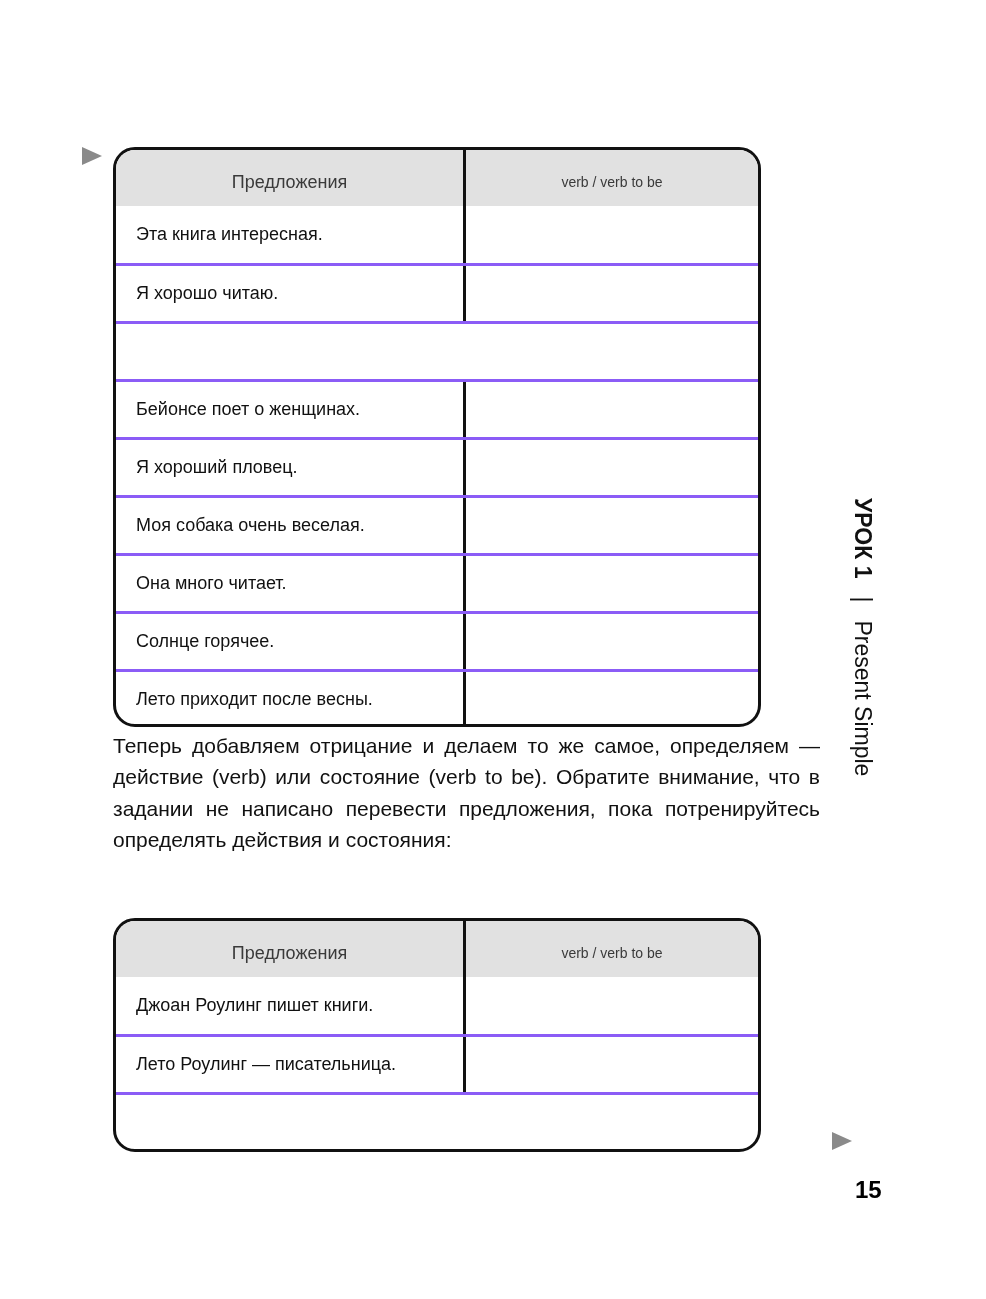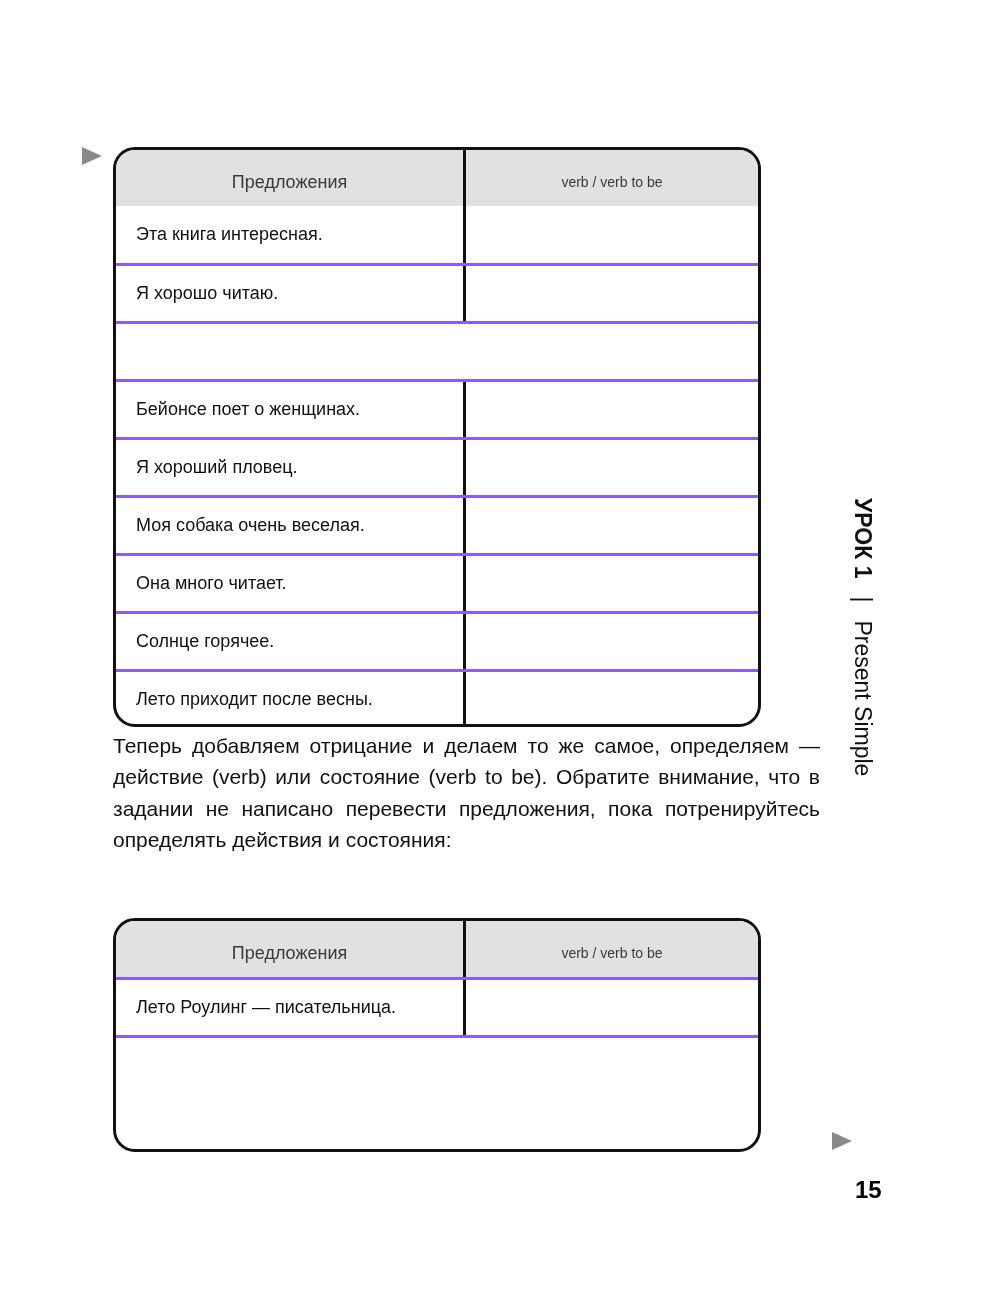--- a/index.html
+++ b/index.html
@@ -160,20 +160,24 @@
   </div>
 </div>
 
 <p id="instruction">Теперь добавляем отрицание и делаем то же самое, определяем — дей­ствие (verb) или состояние (verb to be). Обратите внимание, что в задании не написано перевести предложения, пока потренируйтесь определять действия и состояния:</p>
 
 <div id="table-2" class="exercise-table">
   <div class="t-header">
     <div class="cell-left">Предложения</div>
     <div class="cell-right">verb / verb to be</div>
   </div>
+  <div class="t-row first">
+    <div class="cell-left">Джоан Роулинг пишет книги.</div>
+    <div class="cell-right"></div>
+  </div>
   <div class="t-row">
     <div class="cell-left">Лето Роулинг — писательница.</div>
     <div class="cell-right"></div>
   </div>
   <div class="t-row">
     <div class="cell-right"></div>
   </div>
 </div>
 
 <div id="marker-bottom" class="marker"></div>

